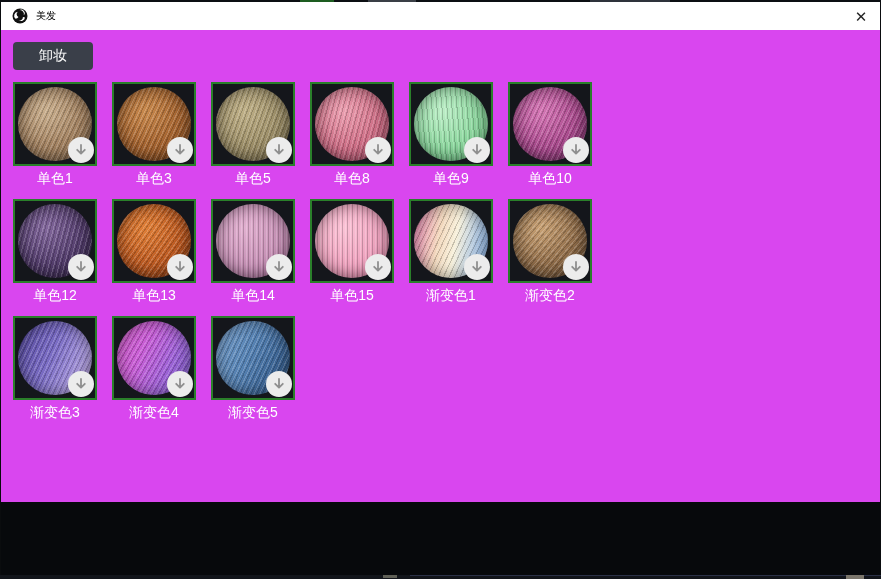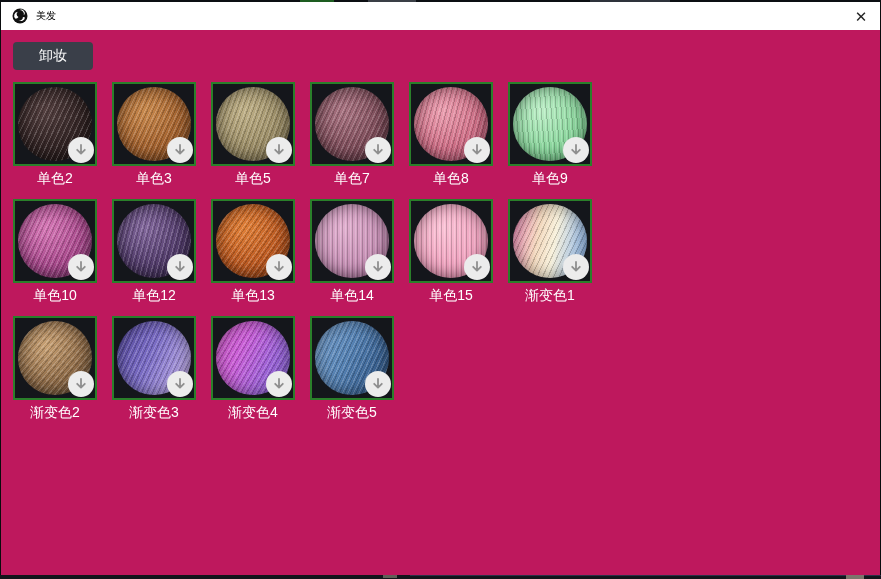--- a/index.html
+++ b/index.html
@@ -15,21 +15,21 @@
   .dialog { position:absolute; left:0; top:2px; width:881px; height:573px;
     border-left:1px solid #0a0c0e; border-right:1px solid #0a0c0e; }
 
   .titlebar { position:relative; height:28px; background:#ffffff; display:flex; align-items:center; }
   .app-logo { width:16px; height:16px; margin-left:11px; }
   .title-text { margin-left:8px; font-size:10px; color:#000000; }
   .close-btn { position:absolute; right:9px; top:50%; transform:translateY(-50%);
     width:20px; height:20px; display:flex; align-items:center; justify-content:center;
     font-size:15px; color:#1f1f1f; cursor:default; line-height:1; }
 
-  .panel { height:545px; background:#be185d; padding:12px 0 0 12px; position:relative; }
+  .panel { height:472px; background:#d946ef; padding:12px 0 0 12px; position:relative; }
 
   .remove-btn { display:inline-block; width:80px; height:28px; background:#3a3f49;
     border:none; border-radius:4px; color:#ffffff; font-size:14px;
     font-family:"Liberation Sans","DejaVu Sans",sans-serif; }
 
   .grid { margin-top:12px; display:grid; grid-template-columns:repeat(6,84px);
     column-gap:15px; row-gap:13px; width:fit-content; }
 
   .swatch { width:84px; }
   .tile { position:relative; width:84px; height:84px; background:#14161b;
@@ -68,32 +68,32 @@
       </g>
     </svg>
     <span class="title-text">美发</span>
     <span class="close-btn">✕</span>
   </div>
 
   <div class="panel">
     <button class="remove-btn">卸妆</button>
 
     <div class="grid">
-
-  <div class="swatch">
-    <div class="tile">
-      <div class="circle" style="background: repeating-linear-gradient(115deg, rgba(255, 255, 255, 0.2) 0px, rgba(255, 255, 255, 0.2) 1px, rgba(255, 255, 255, 0) 1px, rgba(255, 255, 255, 0) 2px, rgba(0, 0, 0, 0.2) 2px, rgba(0, 0, 0, 0.2) 3px, rgba(0, 0, 0, 0) 3px, rgba(0, 0, 0, 0) 5px), radial-gradient(circle at 38% 32%, rgb(84, 64, 64) 0%, rgb(50, 36, 36) 55%, rgb(21, 15, 15) 100%);"></div>
-      <div class="dl-badge">
-        <svg width="14" height="14" viewBox="0 0 14 14">
-          <path d="M7 2 V9.5 M3.2 6.8 L7 10.6 L10.8 6.8" fill="none" stroke="#8f8f8f" stroke-width="1.8" stroke-linecap="round" stroke-linejoin="round"></path>
-        </svg>
-      </div>
-    </div>
-    <div class="swatch-label">单色2</div>
-  </div>
+  <div class="swatch">
+    <div class="tile">
+      <div class="circle" style="background: repeating-linear-gradient(115deg, rgba(255, 255, 255, 0.2) 0px, rgba(255, 255, 255, 0.2) 1px, rgba(255, 255, 255, 0) 1px, rgba(255, 255, 255, 0) 2px, rgba(0, 0, 0, 0.2) 2px, rgba(0, 0, 0, 0.2) 3px, rgba(0, 0, 0, 0) 3px, rgba(0, 0, 0, 0) 5px), radial-gradient(circle at 38% 32%, rgb(202, 176, 143) 0%, rgb(161, 128, 95) 55%, rgb(107, 85, 64) 100%);"></div>
+      <div class="dl-badge">
+        <svg width="14" height="14" viewBox="0 0 14 14">
+          <path d="M7 2 V9.5 M3.2 6.8 L7 10.6 L10.8 6.8" fill="none" stroke="#8f8f8f" stroke-width="1.8" stroke-linecap="round" stroke-linejoin="round"></path>
+        </svg>
+      </div>
+    </div>
+    <div class="swatch-label">单色1</div>
+  </div>
+
 
   <div class="swatch">
     <div class="tile">
       <div class="circle" style="background: repeating-linear-gradient(115deg, rgba(255, 255, 255, 0.2) 0px, rgba(255, 255, 255, 0.2) 1px, rgba(255, 255, 255, 0) 1px, rgba(255, 255, 255, 0) 2px, rgba(0, 0, 0, 0.2) 2px, rgba(0, 0, 0, 0.2) 3px, rgba(0, 0, 0, 0) 3px, rgba(0, 0, 0, 0) 5px), radial-gradient(circle at 38% 32%, rgb(201, 138, 78) 0%, rgb(163, 98, 47) 55%, rgb(99, 57, 26) 100%);"></div>
       <div class="dl-badge">
         <svg width="14" height="14" viewBox="0 0 14 14">
           <path d="M7 2 V9.5 M3.2 6.8 L7 10.6 L10.8 6.8" fill="none" stroke="#8f8f8f" stroke-width="1.8" stroke-linecap="round" stroke-linejoin="round"></path>
         </svg>
       </div>
     </div>
@@ -107,31 +107,20 @@
       <div class="dl-badge">
         <svg width="14" height="14" viewBox="0 0 14 14">
           <path d="M7 2 V9.5 M3.2 6.8 L7 10.6 L10.8 6.8" fill="none" stroke="#8f8f8f" stroke-width="1.8" stroke-linecap="round" stroke-linejoin="round"></path>
         </svg>
       </div>
     </div>
     <div class="swatch-label">单色5</div>
   </div>
 
 
-  <div class="swatch">
-    <div class="tile">
-      <div class="circle" style="background: repeating-linear-gradient(115deg, rgba(255, 255, 255, 0.2) 0px, rgba(255, 255, 255, 0.2) 1px, rgba(255, 255, 255, 0) 1px, rgba(255, 255, 255, 0) 2px, rgba(0, 0, 0, 0.2) 2px, rgba(0, 0, 0, 0.2) 3px, rgba(0, 0, 0, 0) 3px, rgba(0, 0, 0, 0) 5px), radial-gradient(circle at 38% 32%, rgb(170, 117, 131) 0%, rgb(127, 78, 91) 55%, rgb(76, 43, 53) 100%);"></div>
-      <div class="dl-badge">
-        <svg width="14" height="14" viewBox="0 0 14 14">
-          <path d="M7 2 V9.5 M3.2 6.8 L7 10.6 L10.8 6.8" fill="none" stroke="#8f8f8f" stroke-width="1.8" stroke-linecap="round" stroke-linejoin="round"></path>
-        </svg>
-      </div>
-    </div>
-    <div class="swatch-label">单色7</div>
-  </div>
 
   <div class="swatch">
     <div class="tile">
       <div class="circle" style="background: repeating-linear-gradient(105deg, rgba(255, 255, 255, 0.2) 0px, rgba(255, 255, 255, 0.2) 1px, rgba(255, 255, 255, 0) 1px, rgba(255, 255, 255, 0) 2px, rgba(0, 0, 0, 0.2) 2px, rgba(0, 0, 0, 0.2) 3px, rgba(0, 0, 0, 0) 3px, rgba(0, 0, 0, 0) 5px), radial-gradient(circle at 38% 32%, rgb(235, 159, 176) 0%, rgb(206, 110, 134) 55%, rgb(142, 64, 88) 100%);"></div>
       <div class="dl-badge">
         <svg width="14" height="14" viewBox="0 0 14 14">
           <path d="M7 2 V9.5 M3.2 6.8 L7 10.6 L10.8 6.8" fill="none" stroke="#8f8f8f" stroke-width="1.8" stroke-linecap="round" stroke-linejoin="round"></path>
         </svg>
       </div>
     </div>

